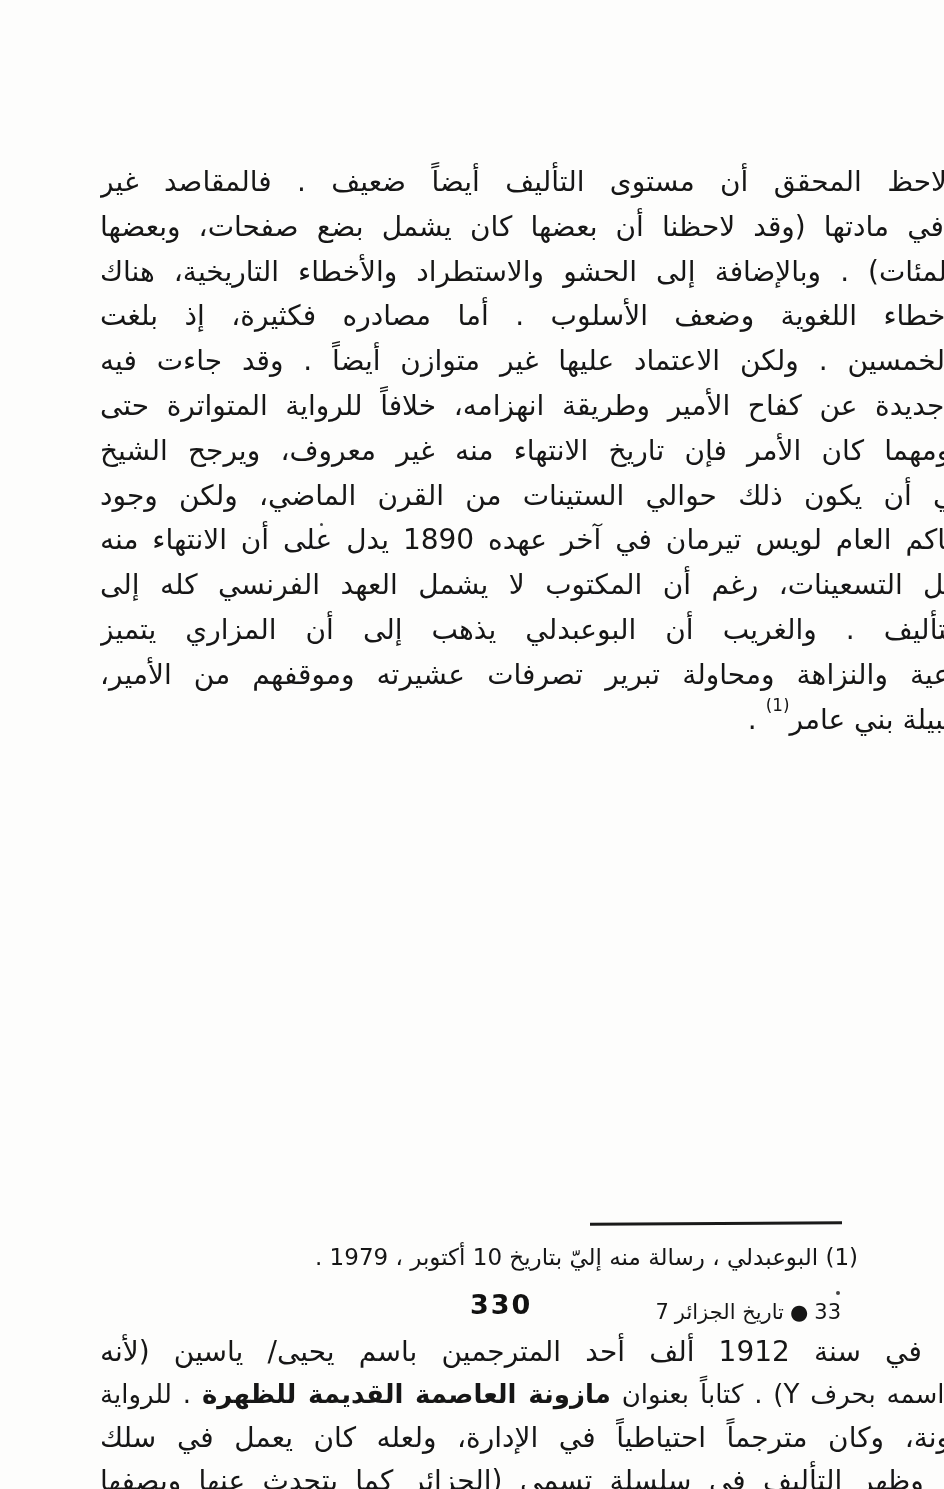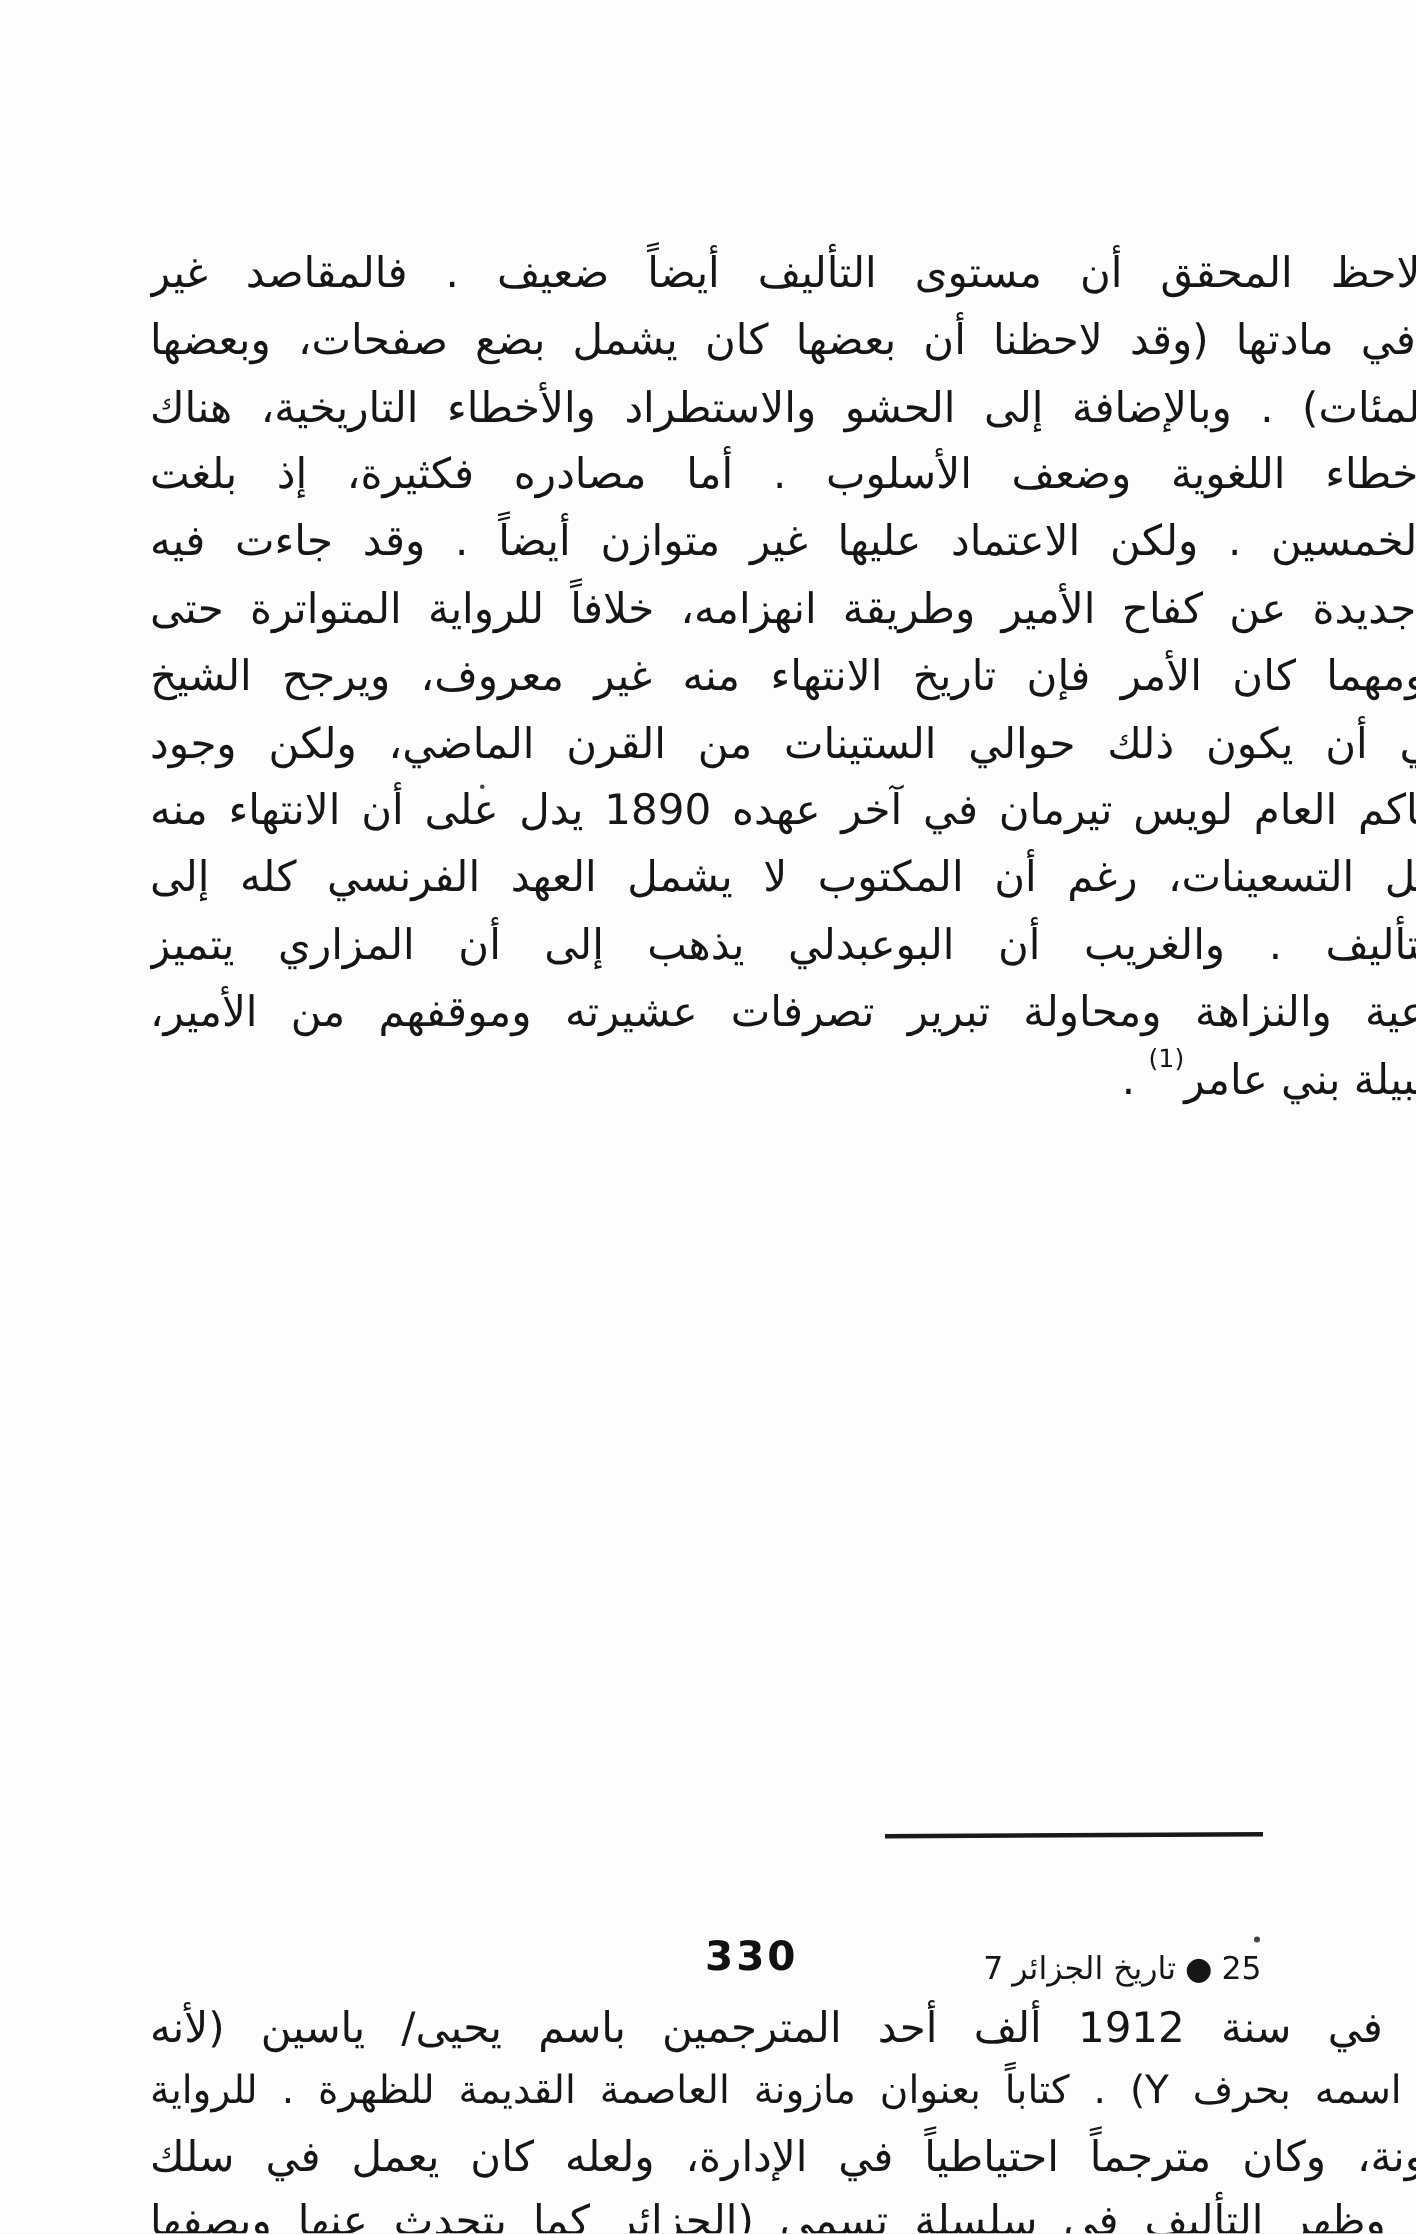--- a/index.html
+++ b/index.html
@@ -26,21 +26,21 @@
     color:#161616;
   }
   .p1 .line{height:44.8px;line-height:44.8px;}
   .p2 .line{height:43px;line-height:43px;}
   .indent{padding-right:30px;}
   .short{
     text-align:right;
     text-align-last:right;
     padding-left:105px;
   }
-  .bold{font-weight:400;}
+  .bold{font-weight:700;}
   sup.fnref{
     font-size:0.60em;
     position:relative;
     top:-0.45em;
     line-height:0;
   }
   .fn-rule{
     position:absolute;
     left:590px;top:1222px;
     width:252px;height:3px;
@@ -108,23 +108,24 @@
     <div class="line fit" style="white-space: normal; font-size: 26px;">
       <span>رمز إلى اسمه بحرف Y) . كتاباً بعنوان </span><span class="bold">مازونة العاصمة القديمة للظهرة</span><span> . للرواية</span>
     </div>
     <div class="line fit" style="white-space: normal;">من مازونة،  وكان مترجماً احتياطياً في الإدارة،  ولعله كان يعمل في سلك</div>
     <div class="line fit" style="white-space: normal;">القضاء .  وظهر التأليف في سلسلة تسمى (الجزائر كما يتحدث عنها ويصفها</div>
 
   </div>
 
   <div class="fn-rule"></div>
 
+  <div class="footnote">(1)  البوعبدلي ، رسالة منه إليّ بتاريخ 10 أكتوبر ، 1979 .</div>
 
   <div class="pagenum">330</div>
 
   <div class="signature">
-    <span class="tok">25</span><span class="tok">●</span><span class="tok">تاريخ الجزائر</span><span class="tok">7</span>
+    <span class="tok">33</span><span class="tok">●</span><span class="tok">تاريخ الجزائر</span><span class="tok">7</span>
   </div>
 
   <div class="speck" style="left:836px;top:1291px;"></div>
   <div class="speck" style="left:320px;top:523px;width:3px;height:3px;"></div>
 
 </div>
 
 </body></html>

